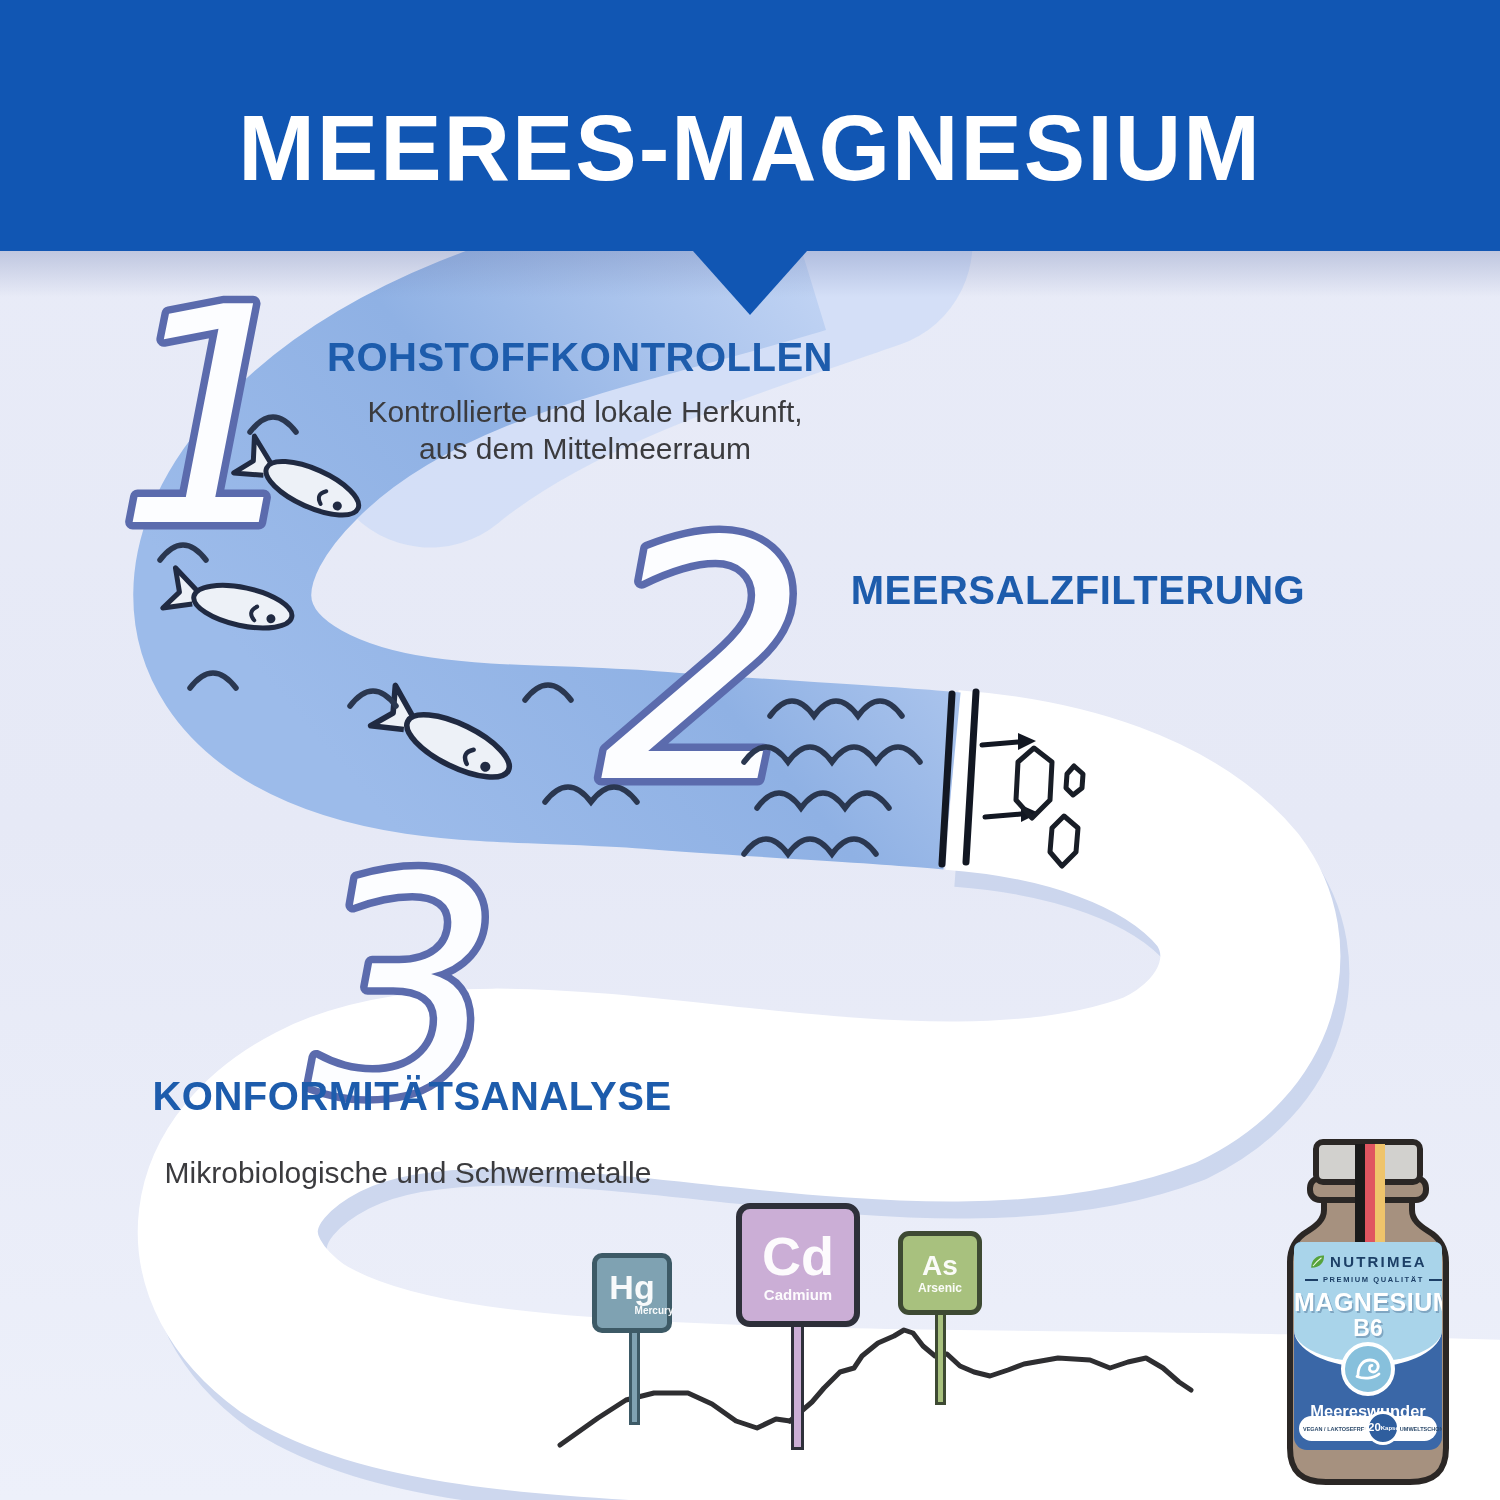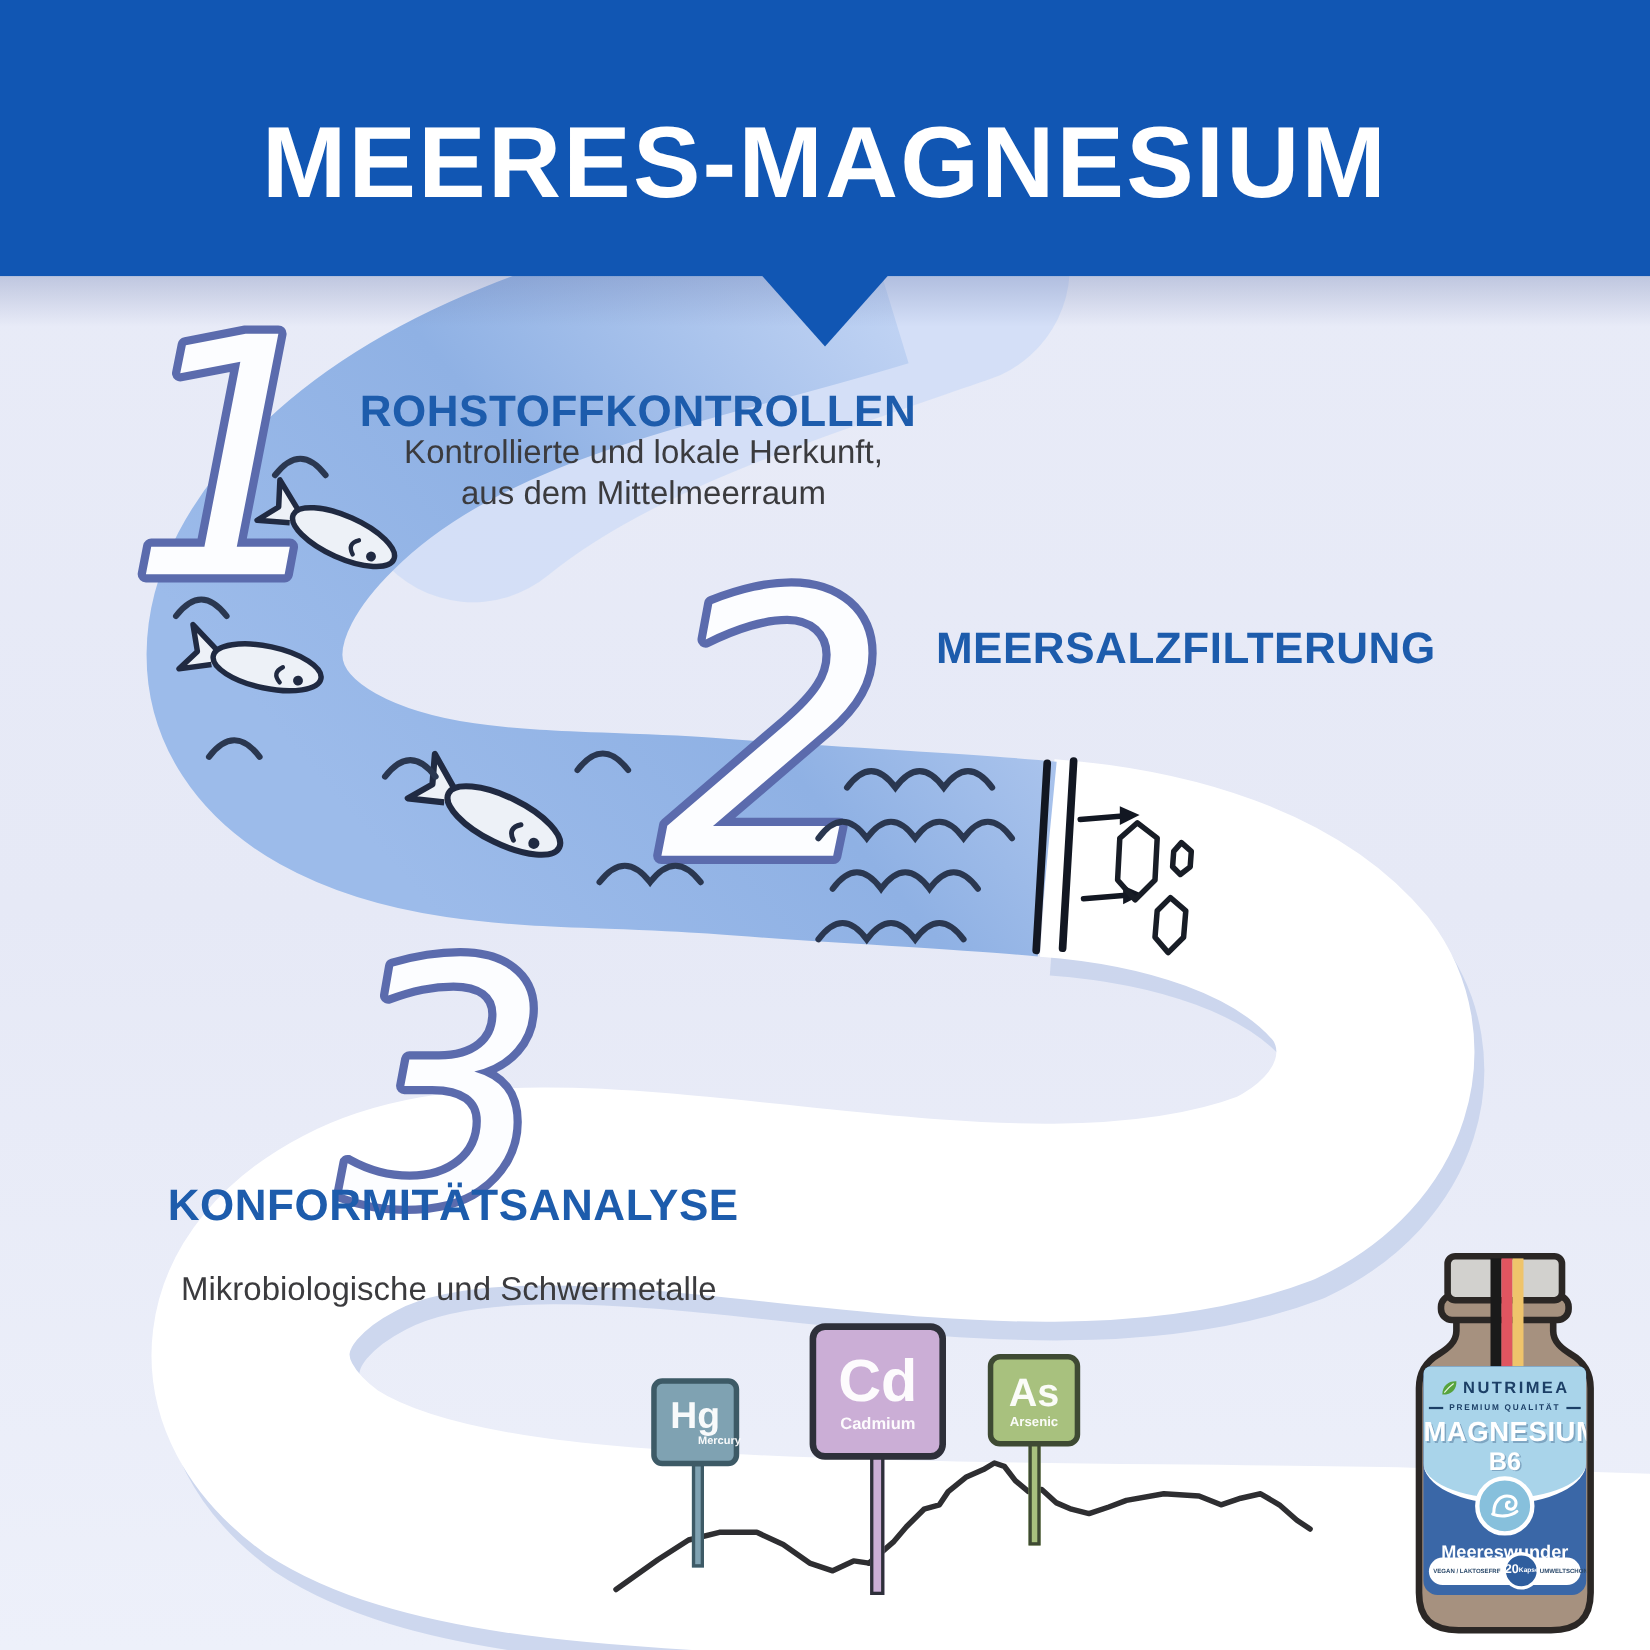--- a/index.html
+++ b/index.html
@@ -30,29 +30,29 @@
            display:flex;flex-direction:column;align-items:center;justify-content:center;
            color:rgba(255,255,255,.95);font-weight:700;line-height:1;}
   .post-hg{left:629px;top:1330px;width:11px;height:95px;background:#7fa2b2;border-color:#3d5a66;}
   .post-cd{left:791px;top:1322px;width:13px;height:128px;background:#cbaed6;border-color:#2e303a;}
   .post-as{left:935px;top:1310px;width:11px;height:95px;background:#a8c17e;border-color:#3e4a33;}
   .sign-hg{left:592px;top:1253px;width:80px;height:80px;background:#7fa2b2;border-color:#3d5a66;border-width:5px;border-radius:10px;}
   .sign-cd{left:736px;top:1203px;width:124px;height:124px;background:#cbaed6;border-color:#2e303a;border-width:6px;border-radius:14px;}
   .sign-as{left:898px;top:1231px;width:84px;height:84px;background:#a8c17e;border-color:#3e4a33;border-width:5px;border-radius:11px;}
   .sym-hg{font-size:34px;} .name-hg{font-size:10px;margin-top:2px;padding-left:44px;}
   .sym-cd{font-size:54px;} .name-cd{font-size:15px;margin-top:4px;}
-  .sym-as{font-size:36px;} .name-as{font-size:12px;margin-top:2px;}
+  .sym-as{font-size:28px;} .name-as{font-size:12px;margin-top:2px;}
   
   .bottle-label{position:absolute;left:1294px;top:1242px;width:148px;height:208px;z-index:5;
            background:#3a67a7;border-radius:7px 7px 13px 13px;overflow:hidden;}
   .label-top{position:absolute;top:0;left:0;right:0;height:125px;background:#a9d4ea;
            border-radius:0 0 50% 50% / 0 0 30% 30%;border-bottom:5px solid #ffffff;box-sizing:border-box;}
   .brand-row{position:absolute;top:11px;width:100%;display:flex;justify-content:center;align-items:center;gap:4px;z-index:2;}
   .brand-name{font-size:15px;font-weight:700;color:#1c3f66;letter-spacing:2.2px;}
-  .quality-row{position:absolute;top:33px;width:100%;display:flex;align-items:center;justify-content:center;gap:5px;z-index:2;}
+  .quality-row{position:absolute;top:33px;width:100%;display:flex;align-items:center;justify-content:flex-end;gap:5px;z-index:2;}
   .q-dash{width:13px;height:2px;background:#1c3f66;}
   .quality-text{font-size:7.5px;font-weight:700;color:#1c3f66;letter-spacing:1.6px;}
   .prod-name{position:absolute;top:46px;width:100%;text-align:center;font-size:25px;font-weight:800;color:#fff;
            letter-spacing:.5px;text-shadow:1.5px 1.5px 0 rgba(50,80,120,.35);z-index:2;}
   .prod-variant{position:absolute;top:73px;width:100%;text-align:center;font-size:23px;font-weight:800;color:#fff;
            text-shadow:1.5px 1.5px 0 rgba(50,80,120,.35);z-index:2;}
   .wave-badge{position:absolute;top:100px;left:50%;transform:translateX(-50%);width:46px;height:46px;border-radius:50%;
            background:#87c0dc;border:4px solid #fff;box-sizing:content-box;display:flex;align-items:center;justify-content:center;z-index:2;}
   .range-name{position:absolute;top:160px;width:100%;text-align:center;font-size:16.5px;font-weight:700;color:#fff;z-index:2;}
   .claims{position:absolute;left:5px;right:5px;bottom:9px;height:25px;background:#fff;border-radius:13px;
@@ -158,21 +158,21 @@
       </g>
     </g>
   </svg>
 
   <div class="banner">
     <div class="main-title">MEERES-MAGNESIUM</div>
   </div>
   <div class="banner-shadow"></div>
   <div class="pointer"></div>
 
-  <div class="step-title" style="left:580px;top:352px;">ROHSTOFFKONTROLLEN</div>
+  <div class="step-title" style="left:580px;top:335px;">ROHSTOFFKONTROLLEN</div>
   <div class="step-sub" style="left:585px;top:394px;">
     <div>Kontrollierte und lokale Herkunft,</div>
     <div>aus dem Mittelmeerraum</div>
   </div>
 
   <div class="step-title" style="left:1078px;top:568px;">MEERSALZFILTERUNG</div>
 
   <div class="step-title" style="left:412px;top:1074px;">KONFORMITÄTSANALYSE</div>
   <div class="step-sub" style="left:408px;top:1120px;margin-top:35px;">
     <div>Mikrobiologische und Schwermetalle</div>

